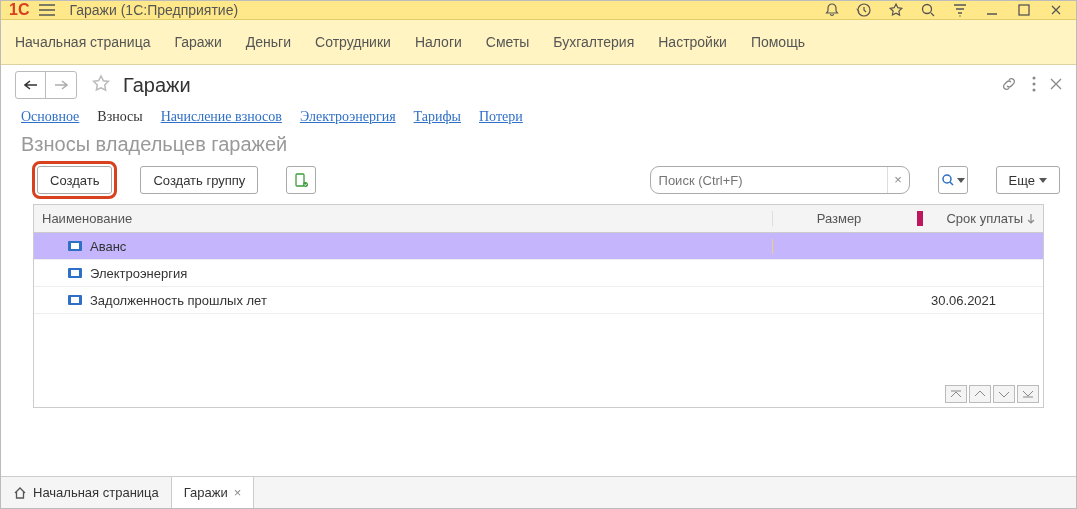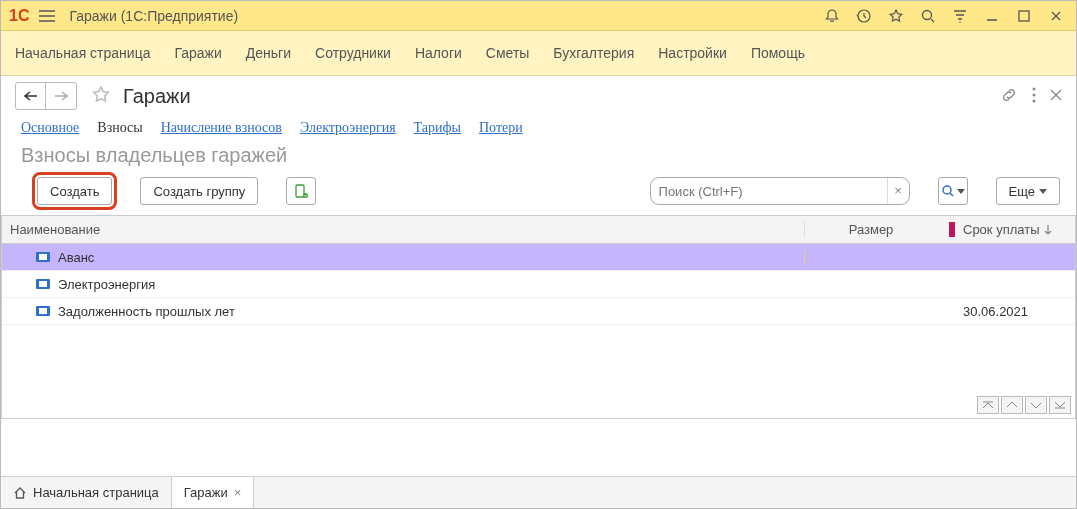--- a/index.html
+++ b/index.html
@@ -9,21 +9,21 @@
     font-size: 13px;
     color: #333;
     background: #fff;
     width: 1077px;
     height: 509px;
     overflow: hidden;
     border: 1px solid #bbb;
     position: relative;
   }
   .titlebar {
-    height: 30px;
+    height: 19px;
     background: #ffe88a;
     display: flex;
     align-items: center;
     padding: 0 8px;
     border-bottom: 1px solid #e0cc6a;
   }
   .logo-1c {
     color: #d9401e;
     font-weight: bold;
     font-size: 16px;
@@ -84,26 +84,26 @@
   .icon-btn{width:30px; padding:0; justify-content:center;}
   .toolbar-right{margin-left:auto; display:flex; gap:8px;}
   .search-box{
     display:flex; align-items:center; border:1px solid #aaa; border-radius:9px; height:28px; width:260px;
   }
   .search-box input{
     border:none; outline:none; flex:1; padding:0 8px; font-size:13px; color:#999; background:transparent;
   }
   .search-box .clear{width:22px; text-align:center; color:#888; cursor:pointer; border-left:1px solid #ddd; line-height:26px;}
   .more-btn .caret{margin-left:4px;}
-  .table-wrap{ margin:0 0; border:1px solid #ccc; border-top:1px solid #ccc; height:204px; background:#fff; position:relative;}
+  .table-wrap{ margin:0 32px; border:1px solid #ccc; border-top:1px solid #ccc; height:204px; background:#fff; position:relative;}
   .thead{ display:flex; background:#f4f4f4; border-bottom:1px solid #ccc; height:28px; align-items:center;}
   .th{ padding:0 8px; color:#555; font-size:13px;}
   .th-name{flex:1; border-right:1px solid #ddd;}
   .th-size{width:150px; text-align:center; padding-right:20px; border-right:6px solid #be185d;}
-  .th-due{width:120px; display:flex; align-items:center; justify-content:flex-start; gap:4px;}
+  .th-due{width:120px; display:flex; align-items:center; justify-content:flex-end; gap:4px;}
   .tbody{}
   .row{display:flex; height:27px; align-items:center; border-bottom:1px solid #eee;}
   .row.sel{background:#c4b5fd;}
   .cell-name{flex:1; display:flex; align-items:center; gap:8px; padding-left:34px; border-right:1px solid transparent;}
   .row.sel .cell-name{border-right:1px solid #e8d37a;}
   .cell-size{width:150px; text-align:right; padding-right:12px;}
   .cell-due{width:120px; padding-left:8px;}
   .item-ico{width:14px; height:10px; background:#2e6fc7; border-radius:1px; position:relative;}
   .item-ico::after{content:""; position:absolute; inset:2px 3px; background:#fff;}
   .scroll-ctrl{ position:absolute; right:4px; bottom:4px; display:flex; gap:2px;}

